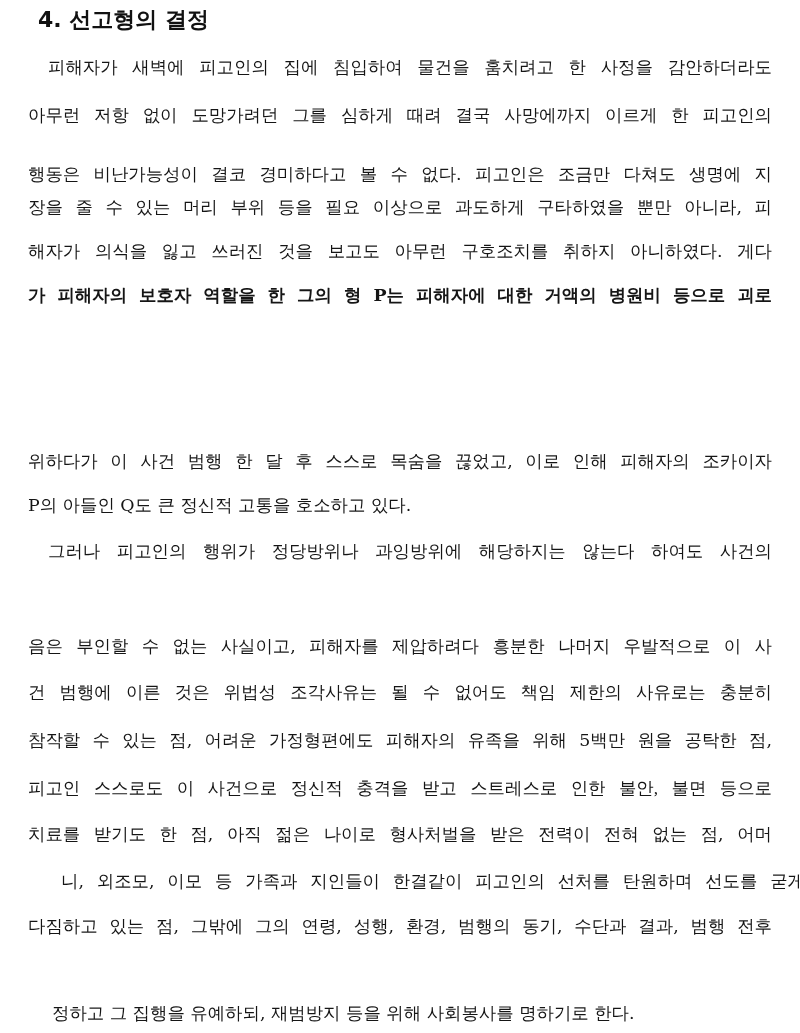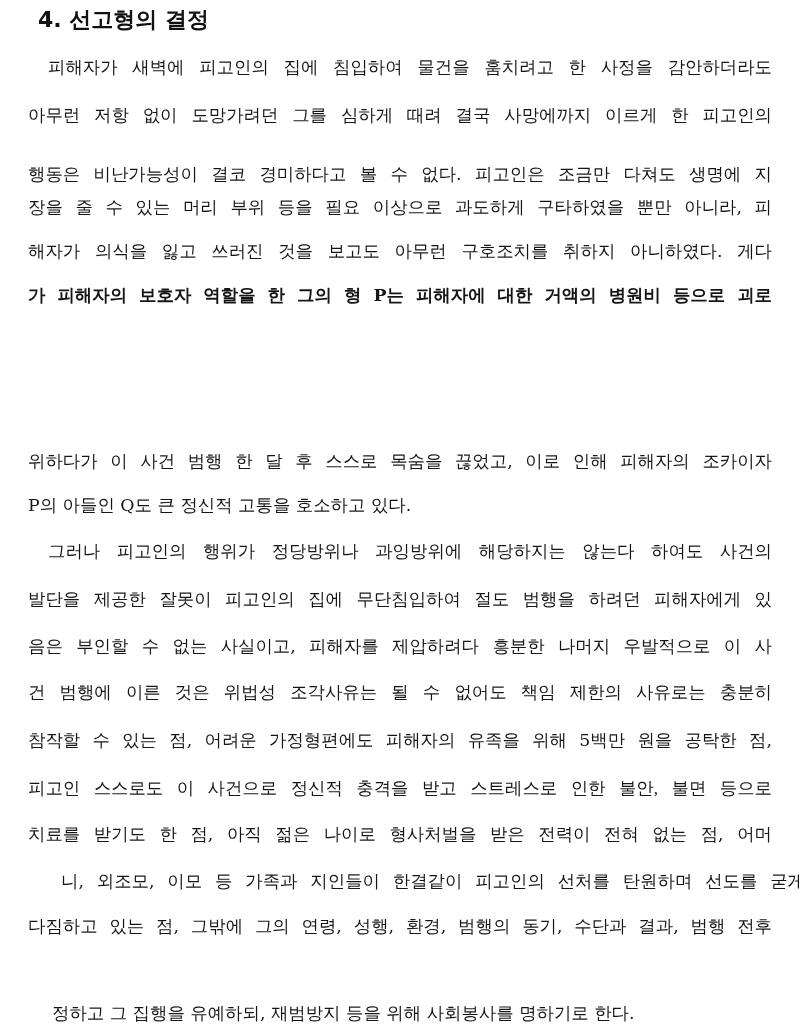--- a/index.html
+++ b/index.html
@@ -61,21 +61,20 @@
   <div class="line" style="top:104px;">아무런 저항 없이 도망가려던 그를 심하게 때려 결국 사망에까지 이르게 한 피고인의</div>
   <div class="line" style="top:163px;">행동은 비난가능성이 결코 경미하다고 볼 수 없다. 피고인은 조금만 다쳐도 생명에 지</div>
   <div class="line" style="top:196px;">장을 줄 수 있는 머리 부위 등을 필요 이상으로 과도하게 구타하였을 뿐만 아니라, 피</div>
   <div class="line" style="top:240px;">해자가 의식을 잃고 쓰러진 것을 보고도 아무런 구호조치를 취하지 아니하였다. 게다</div>
   <div class="line" style="top:284px;font-weight:bold;">가 피해자의 보호자 역할을 한 그의 형 P는 피해자에 대한 거액의 병원비 등으로 괴로</div>
 
   <div class="line" style="top:450px;">위하다가 이 사건 범행 한 달 후 스스로 목숨을 끊었고, 이로 인해 피해자의 조카이자</div>
   <div class="line last" style="top:494px;">P의 아들인 Q도 큰 정신적 고통을 호소하고 있다.</div>
 
   <div class="line indent" style="top:540px;">그러나 피고인의 행위가 정당방위나 과잉방위에 해당하지는 않는다 하여도 사건의</div>
-  <div class="line" style="top:588px;">발단을 제공한 잘못이 피고인의 집에 무단침입하여 절도 범행을 하려던 피해자에게 있</div>
   <div class="line" style="top:635px;">음은 부인할 수 없는 사실이고, 피해자를 제압하려다 흥분한 나머지 우발적으로 이 사</div>
   <div class="line" style="top:681px;">건 범행에 이른 것은 위법성 조각사유는 될 수 없어도 책임 제한의 사유로는 충분히</div>
   <div class="line" style="top:729px;">참작할 수 있는 점, 어려운 가정형편에도 피해자의 유족을 위해 5백만 원을 공탁한 점,</div>
   <div class="line" style="top:777px;font-family:Liberation Serif, serif;">피고인 스스로도 이 사건으로 정신적 충격을 받고 스트레스로 인한 불안, 불면 등으로</div>
   <div class="line" style="top:823px;">치료를 받기도 한 점, 아직 젊은 나이로 형사처벌을 받은 전력이 전혀 없는 점, 어머</div>
   <div class="line" style="top:870px;margin-left:33px;">니, 외조모, 이모 등 가족과 지인들이 한결같이 피고인의 선처를 탄원하며 선도를 굳게</div>
   <div class="line" style="top:915px;">다짐하고 있는 점, 그밖에 그의 연령, 성행, 환경, 범행의 동기, 수단과 결과, 범행 전후</div>
   <div class="line last" style="top:1002px;margin-left:24px;">정하고 그 집행을 유예하되, 재범방지 등을 위해 사회봉사를 명하기로 한다.</div>
 
 </div>

